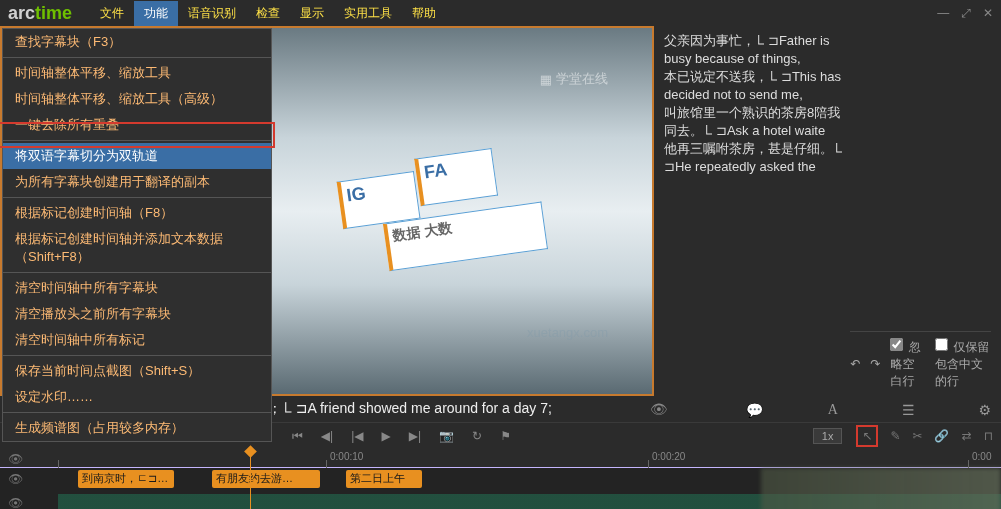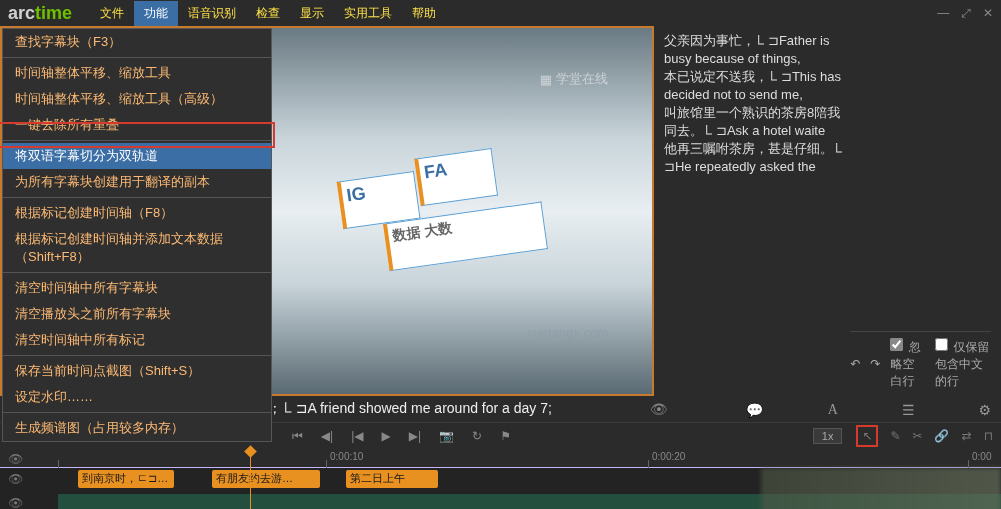--- a/index.html
+++ b/index.html
@@ -183,21 +183,21 @@
         <div class="tick" style="left: 968px;">
           <span class="lab">0:00</span>
         </div>
       </div>
     <span class="eye-col e0">👁</span>
     <span class="eye-col e1">👁</span>
     <span class="eye-col e2">👁</span>
     <div class="track t1" id="track1">
         <div class="clip" style="left: 20px; width: 96px;">到南京时，ㄷ⊐…</div>
         <div class="clip" style="left: 154px; width: 108px;">有朋友约去游…</div>
-        <div class="clip" style="left: 288px; width: 92px;">第二日上午</div>
+        <div class="clip" style="left: 288px; width: 76px;">第二日上午</div>
       </div>
     <div class="track t2">
         <div class="wave"></div>
       </div>
     <div class="playhead" id="playhead" style="left: 250px;"></div>
     <div class="smear"></div>
   </div>
 </div>
 
 </body></html>

